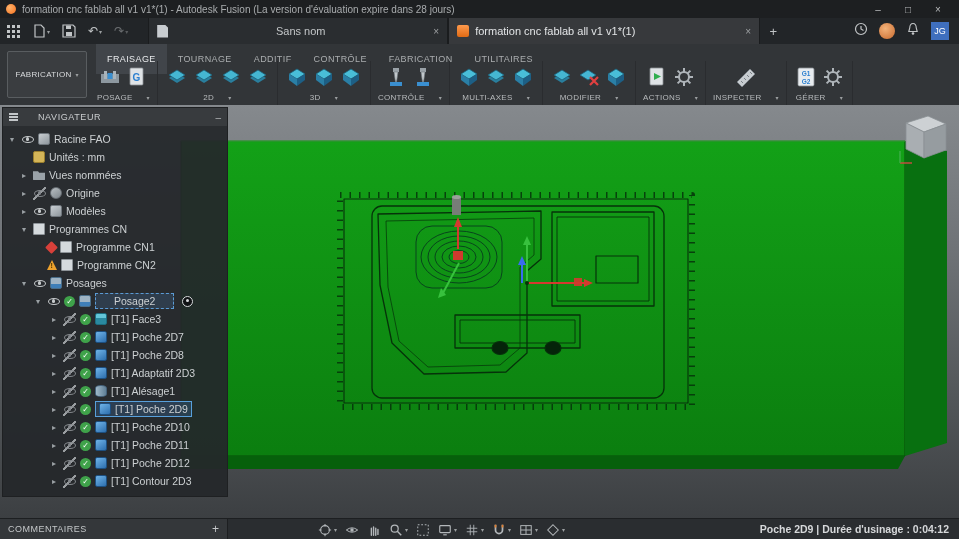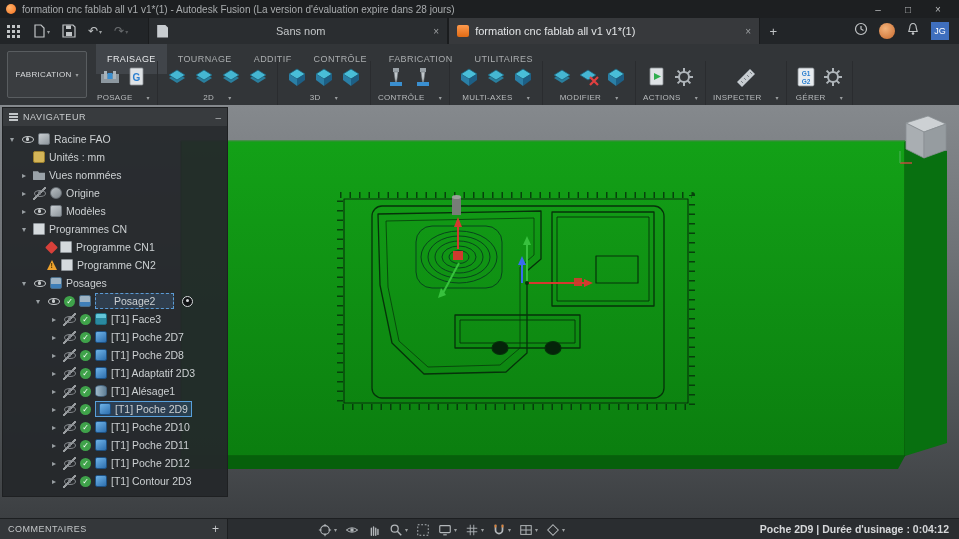--- a/index.html
+++ b/index.html
@@ -48,21 +48,21 @@
 .gcaret{font-size:6px;color:#9b9ea0}
 .sel-active{border:1px dashed #5b9bd5;border-radius:3px;padding:1px}
 
 
 .viewport{position:absolute;left:0;top:105px;width:959px;height:413px;background:linear-gradient(#85898d,#6f7377 35%,#53575a 70%,#3c3f42)}
 .scene{position:absolute;left:0;top:0;width:959px;height:413px}
 .viewcube{position:absolute;left:894px;top:6px;width:58px;height:58px}
 
 
 .navpanel{position:absolute;left:2px;top:2px;width:226px;height:390px;background:rgba(36,39,42,.94);border:1px solid #1e2022}
-.nphead{height:19px;background:#383b3e;display:flex;align-items:center;padding:0 6px;gap:5px;border-bottom:1px solid #2a2d30}
+.nphead{height:19px;background:#383b3e;display:flex;align-items:center;padding:0 6px;gap:20px;border-bottom:1px solid #2a2d30}
 .nplistic{width:9px;height:9px;background:linear-gradient(#c3c7c9 2px,transparent 2px,transparent 3px,#c3c7c9 3px,#c3c7c9 5px,transparent 5px,transparent 6px,#c3c7c9 6px,#c3c7c9 8px,transparent 8px);flex:none}
 .nptitle{font-size:9px;letter-spacing:.6px;color:#c9ccce}
 .npmin{margin-left:auto;color:#b0b3b5;font-size:10px}
 .nplist{padding-top:3px}
 .trow{height:18px;display:flex;align-items:center;gap:4px;font-size:10.5px;color:#ccd0d2;padding-right:4px;white-space:nowrap}
 .d0{padding-left:4px}.d1{padding-left:16px}.d2{padding-left:30px}.d3{padding-left:46px}
 .chev{width:10px;font-size:8px;color:#9aa0a4;text-align:center;flex:none}
 .eye{width:13px;height:13px;position:relative;flex:none}
 .eye::before{content:"";position:absolute;left:1px;top:3.5px;width:10px;height:5px;border:1px solid #c6cacc;border-radius:50%}
 .eye::after{content:"";position:absolute;left:4.5px;top:4.5px;width:3.5px;height:3.5px;border-radius:50%;background:#c6cacc}

